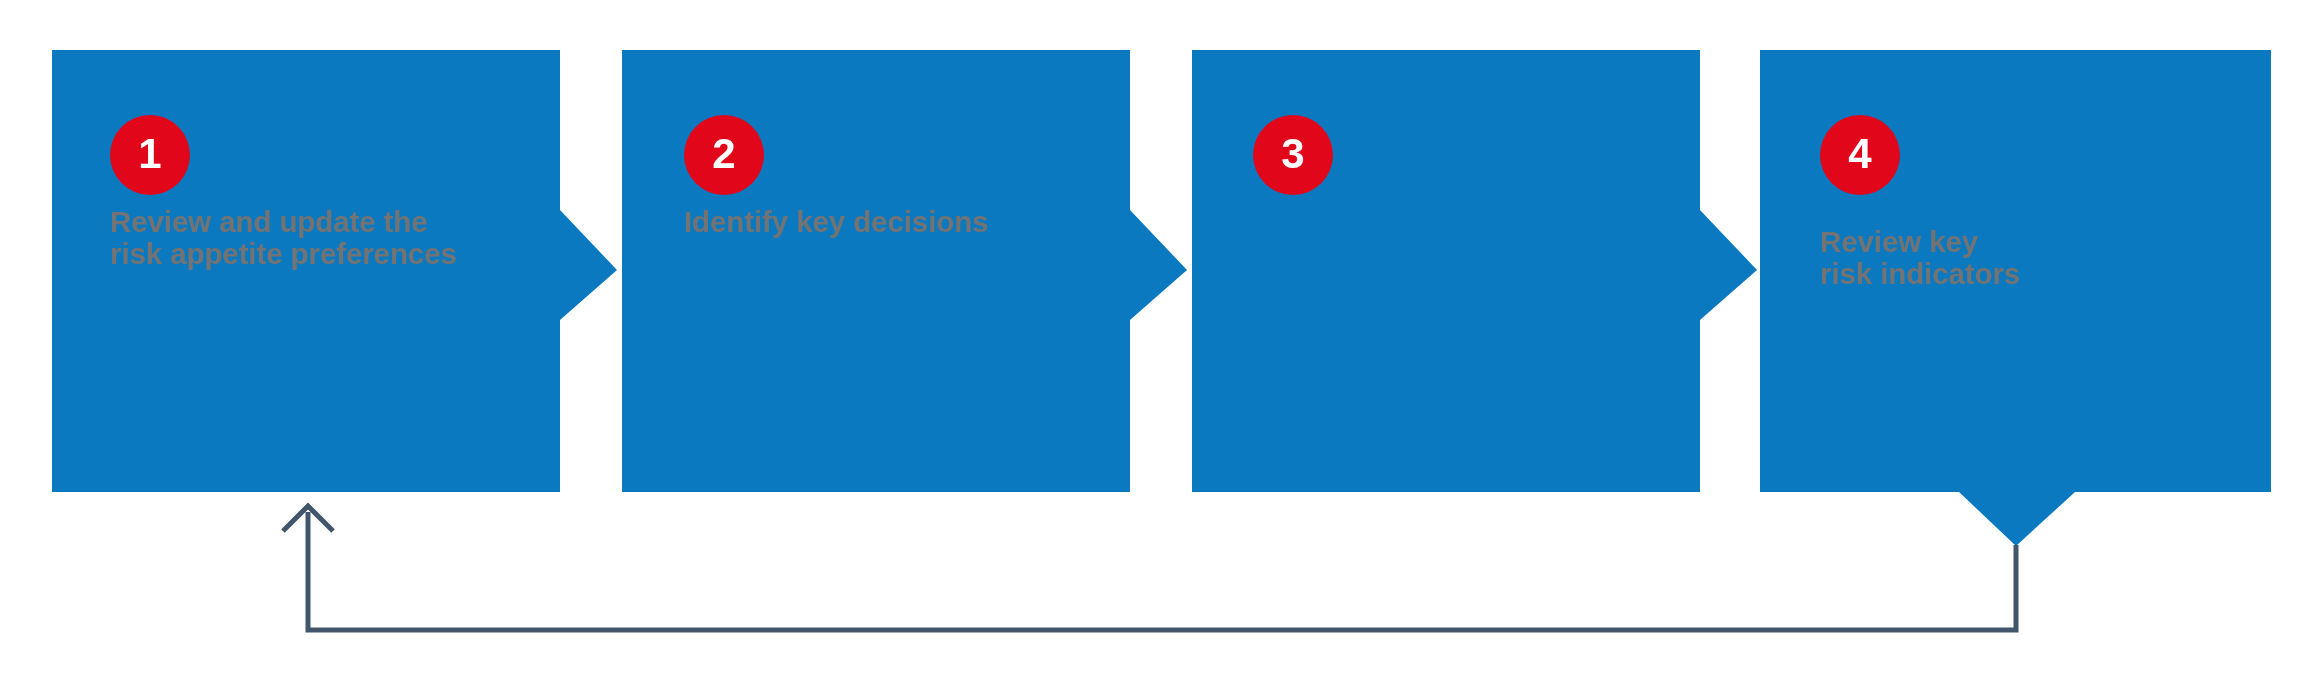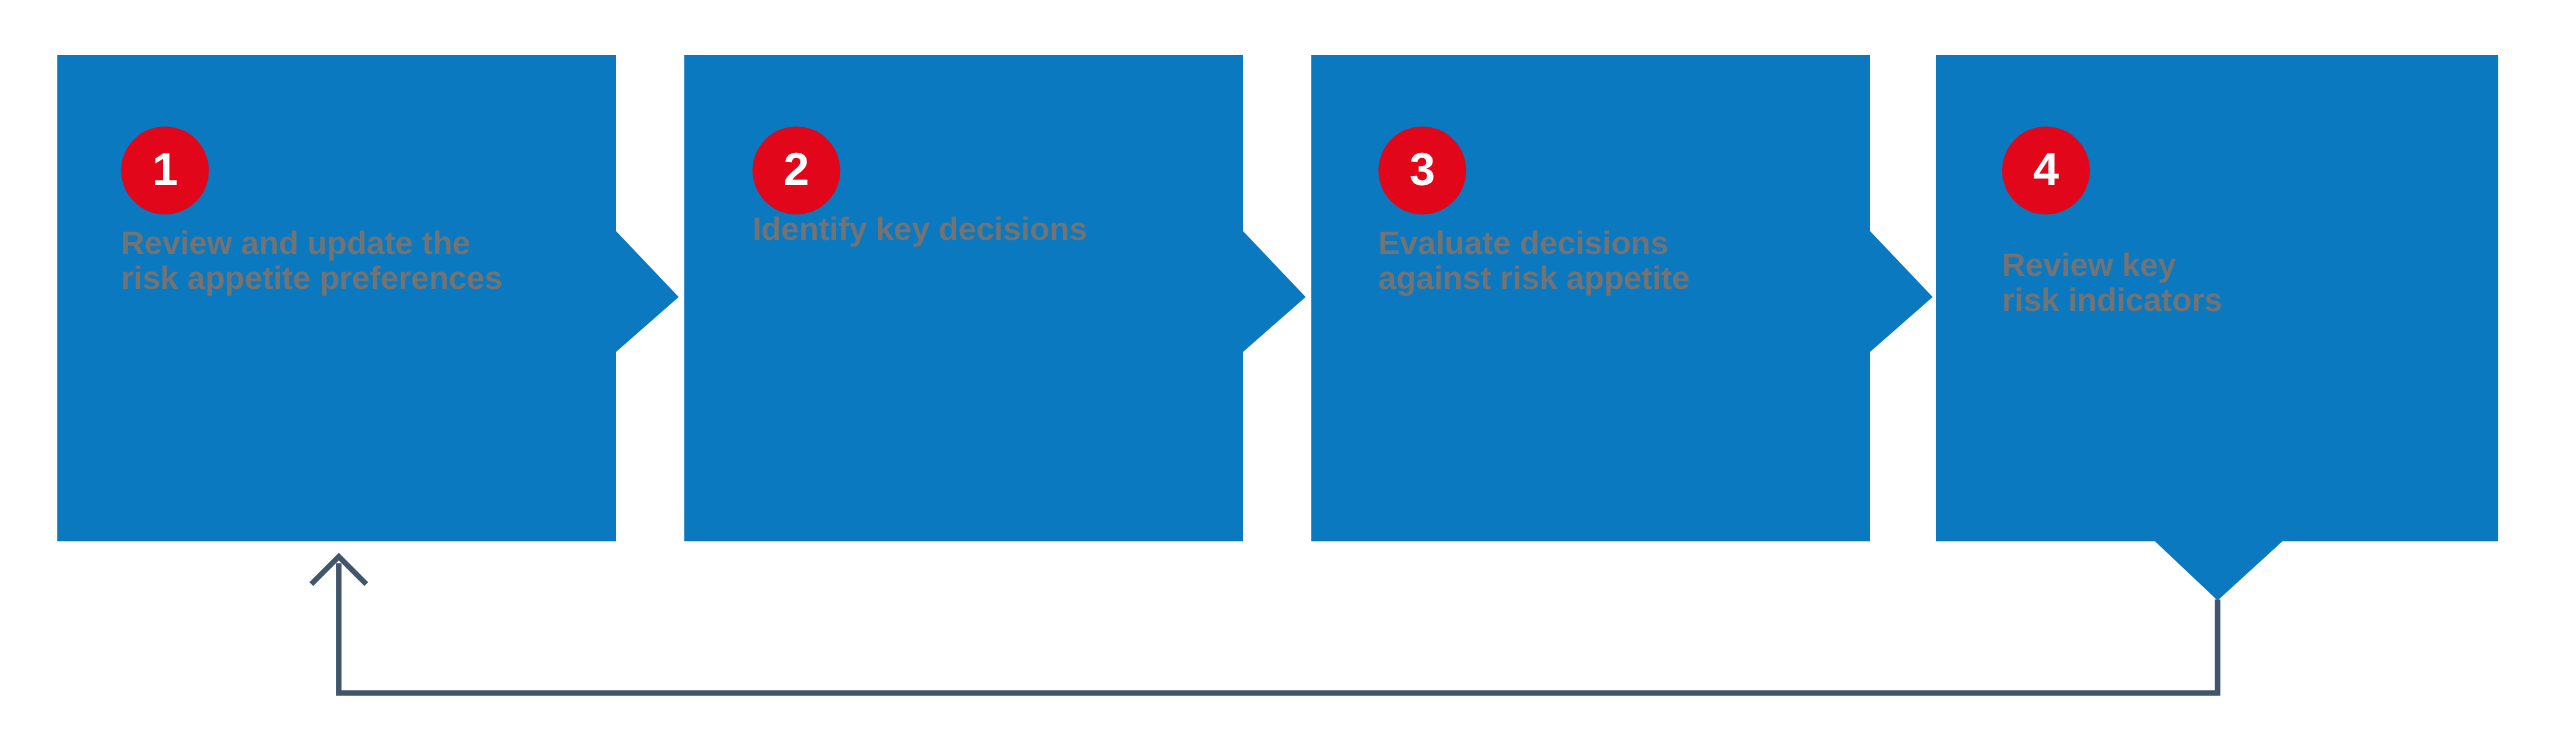--- a/index.html
+++ b/index.html
@@ -94,29 +94,27 @@
         <span class="step-badge-num">1</span>
       </div>
       <div class="step-label" style="left:58px; top:156px; width:430px;">Review and update the
 risk appetite preferences</div>
     </div>
 
     <div class="step-node" style="left:622px; top:50px; width:508px; height:442px;">
       <div class="step-badge" style="left:62px; top:65px;">
         <span class="step-badge-num">2</span>
       </div>
-      <div class="step-label" style="left:62px; top:143px; width:430px;">Identify key decisions</div>
+      <div class="step-label" style="left:62px; top:156px; width:430px;">Identify key decisions</div>
     </div>
 
     <div class="step-node" style="left:1192px; top:50px; width:508px; height:442px;">
       <div class="step-badge" style="left:61px; top:65px;">
         <span class="step-badge-num">3</span>
       </div>
-      <div class="step-label" style="left:61px; top:156px; width:440px;">Evaluate decisions
-against risk appetite</div>
     </div>
 
     <div class="step-node" style="left:1760px; top:50px; width:511px; height:442px;">
       <div class="step-badge" style="left:60px; top:65px;">
         <span class="step-badge-num">4</span>
       </div>
       <div class="step-label" style="left:60px; top:156px; width:430px;margin-top:20px;">Review key
 risk indicators</div>
     </div>
 

